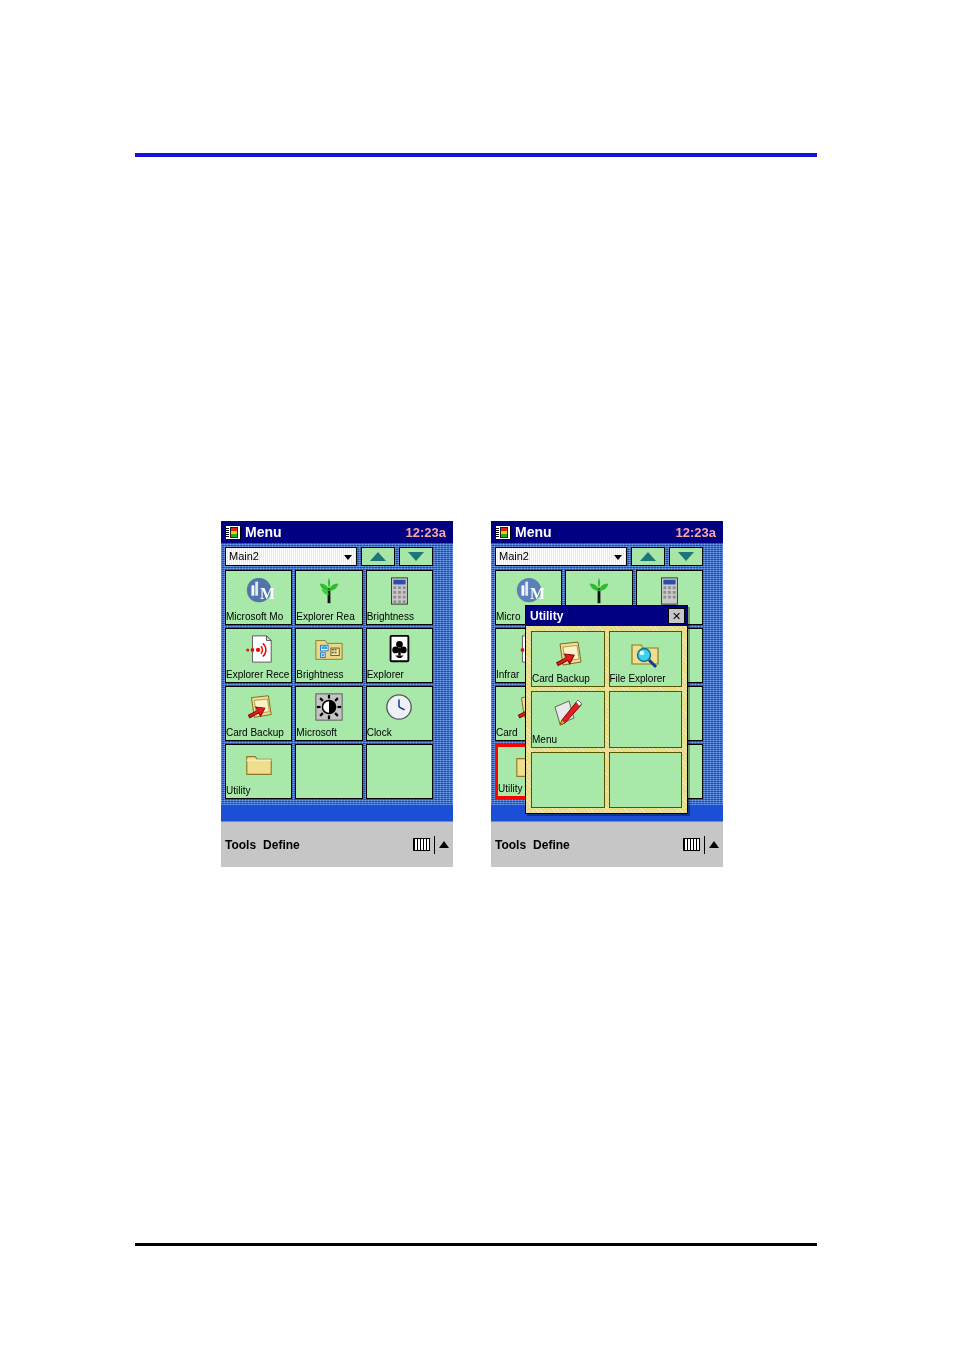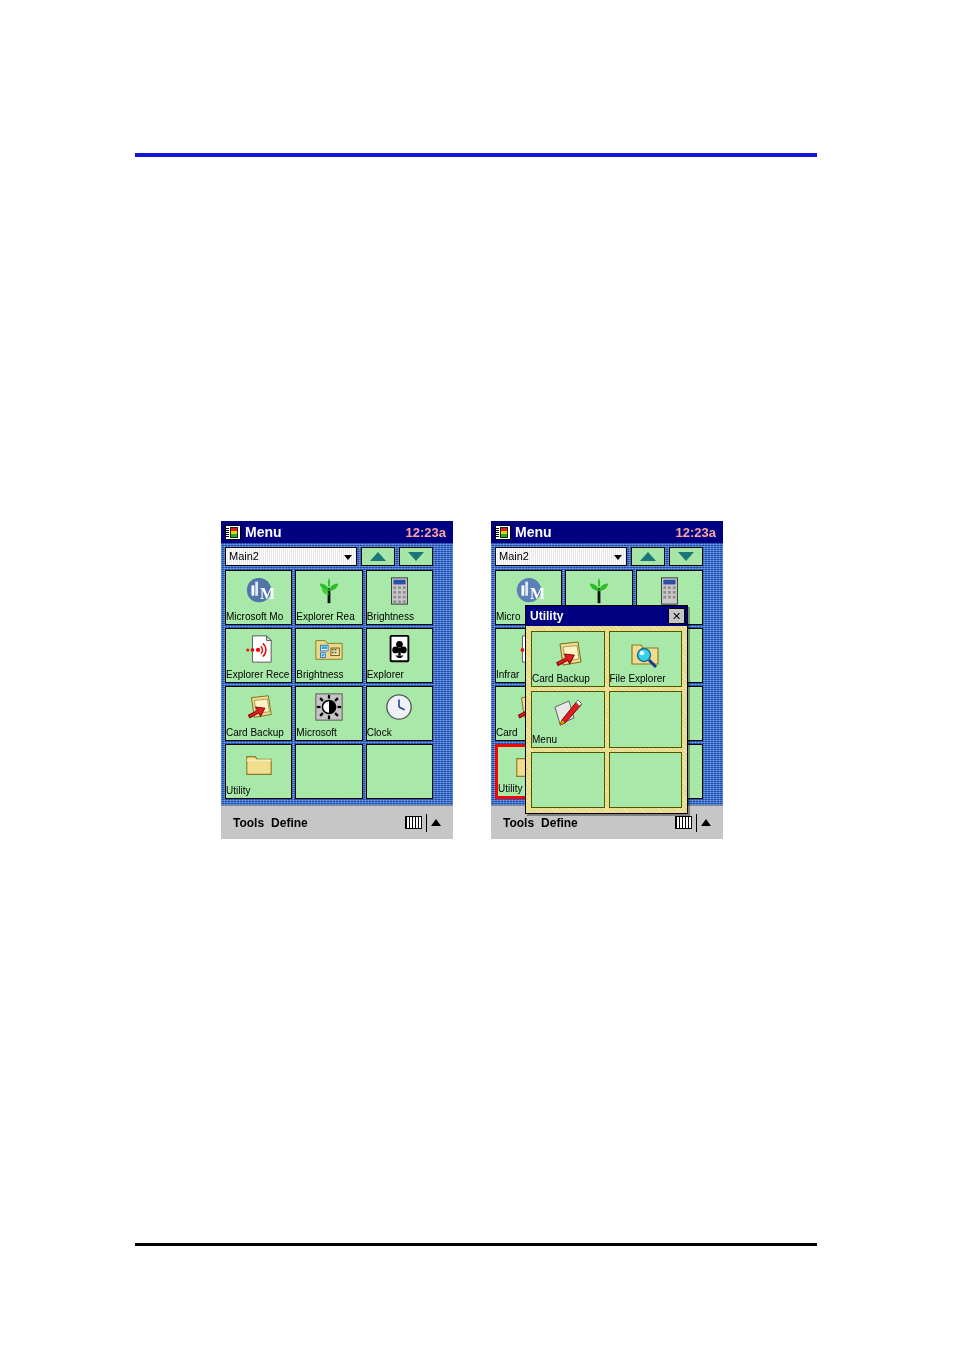--- a/index.html
+++ b/index.html
@@ -203,28 +203,29 @@
     width: 30px;
     height: 30px;
   }
   .tile.empty { }
   .tile.selected-red {
     border: 3px solid #ff0000;
   }
 
   
   .pda-foot {
-    height: 34px;
+    height: 46px;
     background: #c6c6c6;
     border-top: 1px solid #8a8a8a;
     display: flex;
     align-items: center;
     box-sizing: border-box;
-    padding: 0 12px;
-    position: relative;
+    padding: 0 4px;
+    position: relative;
+    margin-top: 16px;
   }
   .foot-txt {
     font-size: 12px;
     font-weight: bold;
     color: #000000;
     line-height: 12px;
   }
   .foot-right {
     margin-left: auto;
     display: flex;

